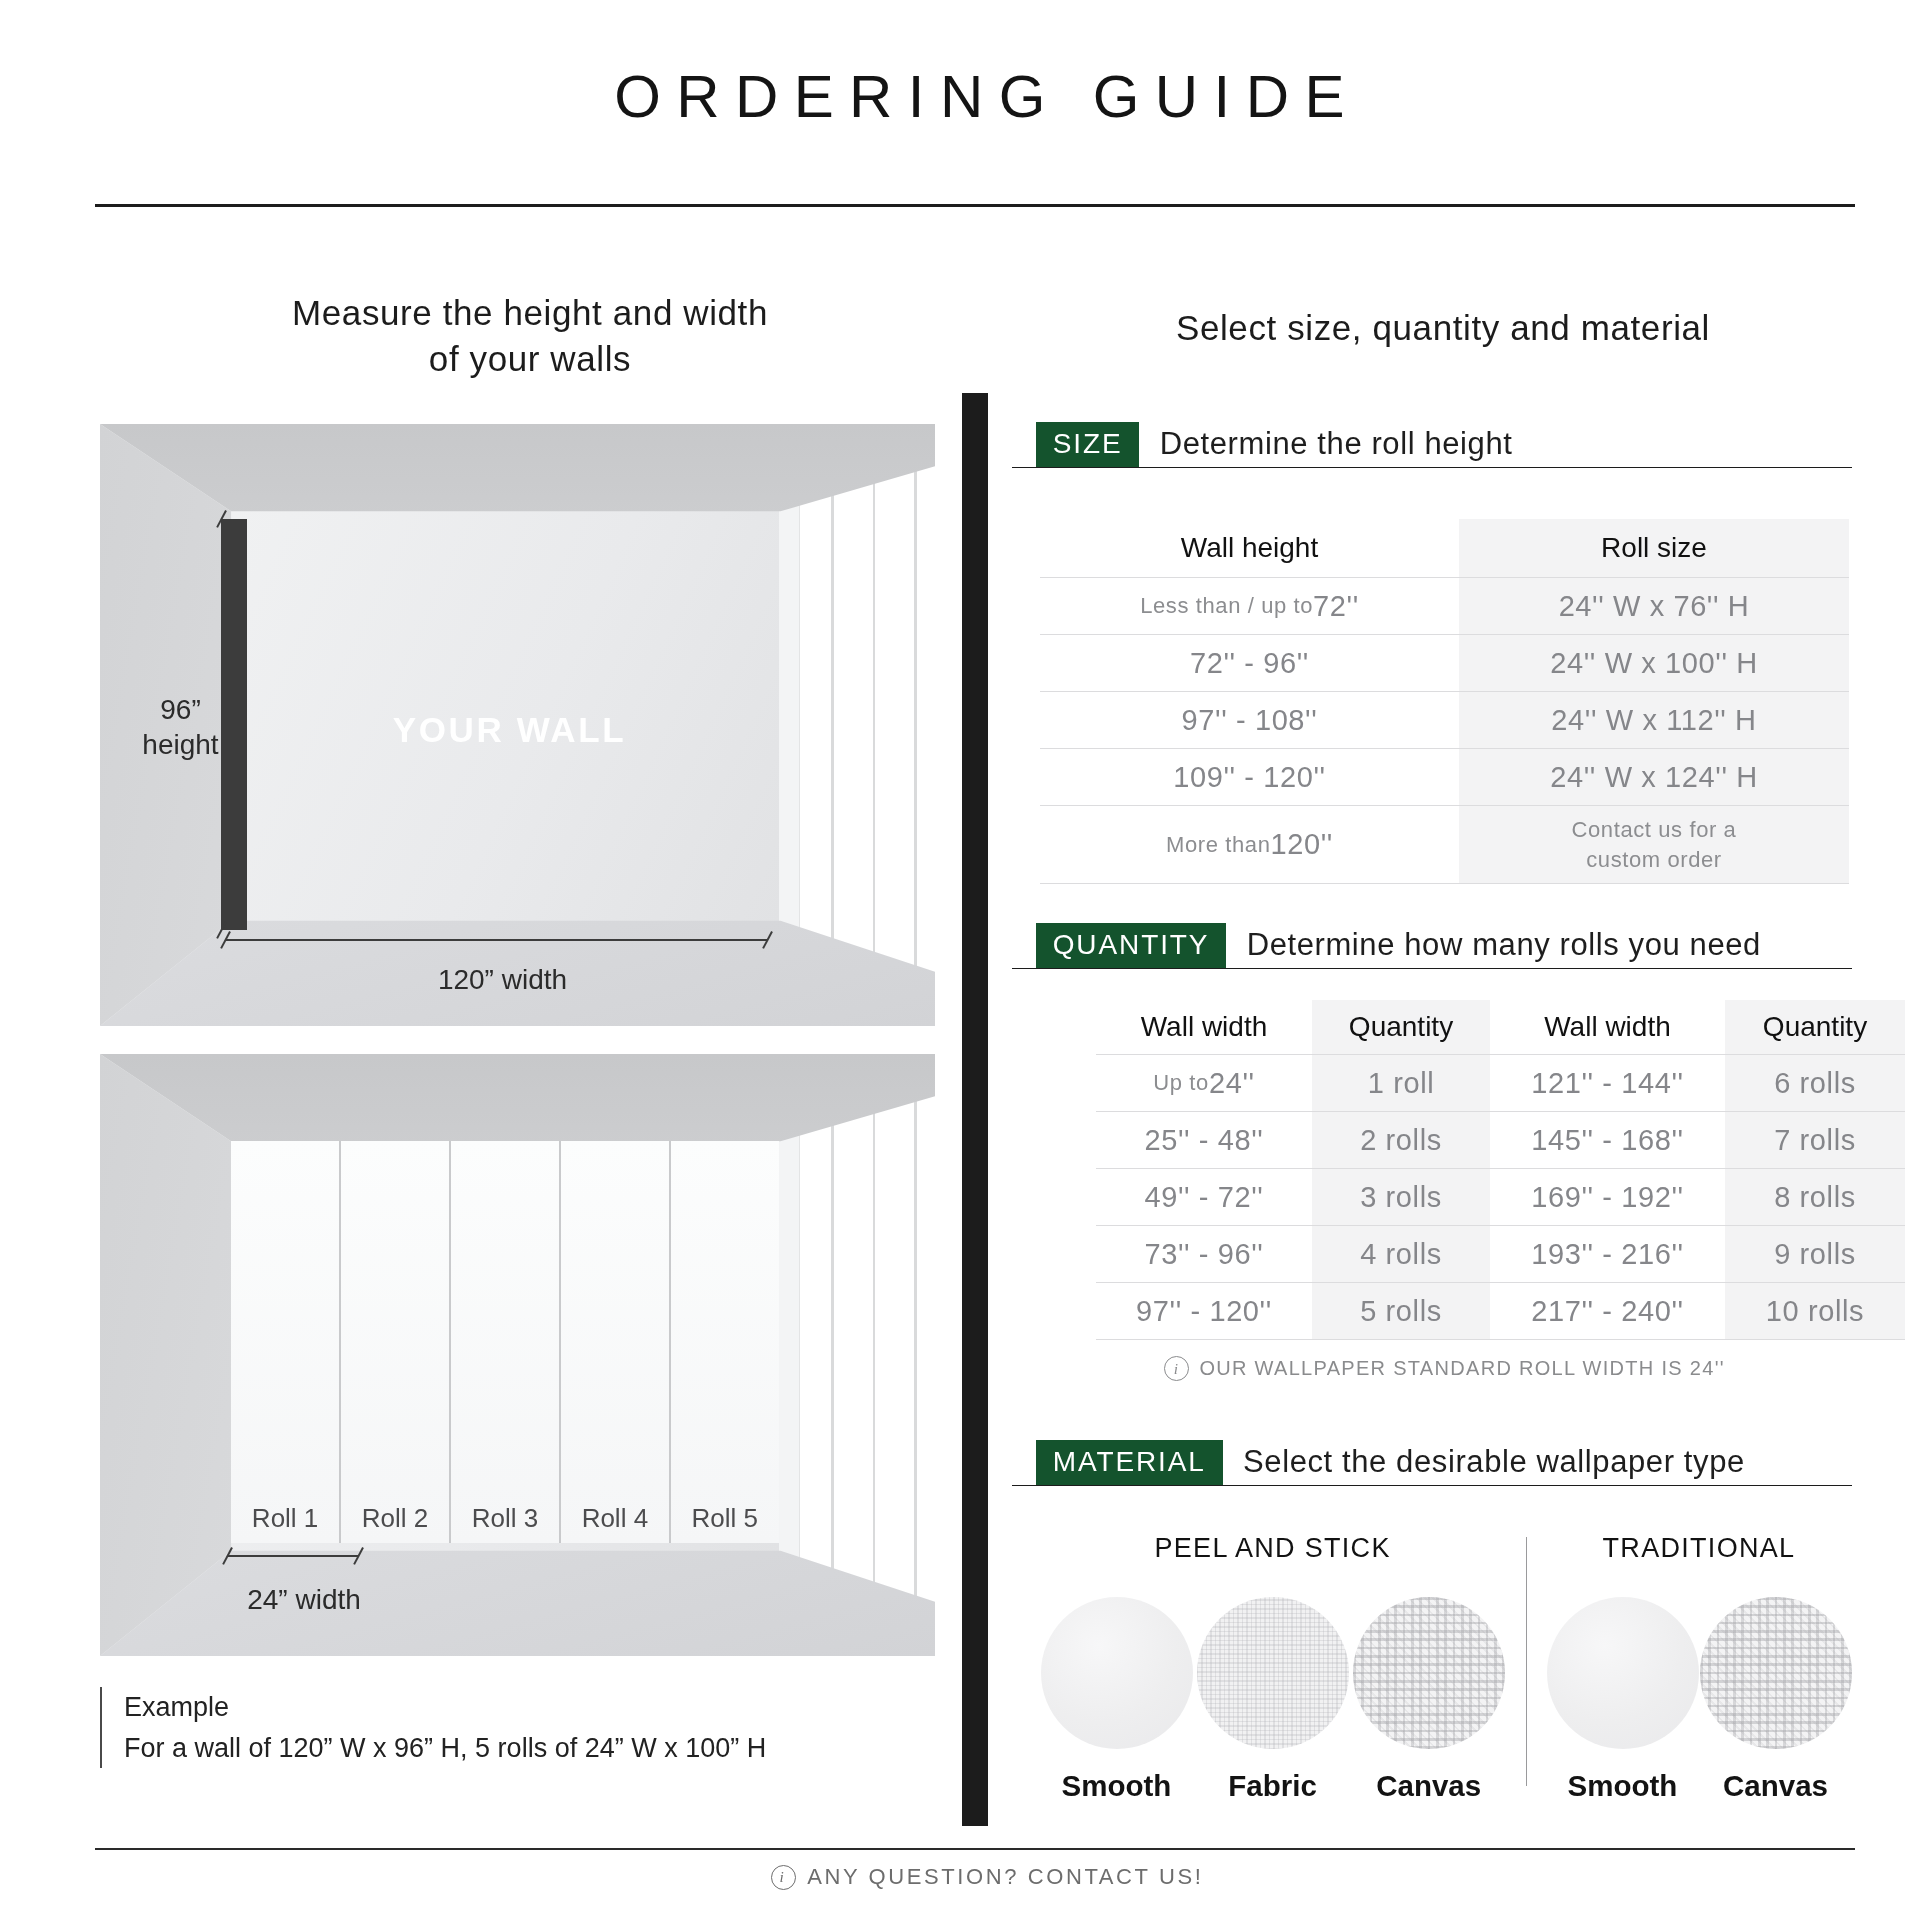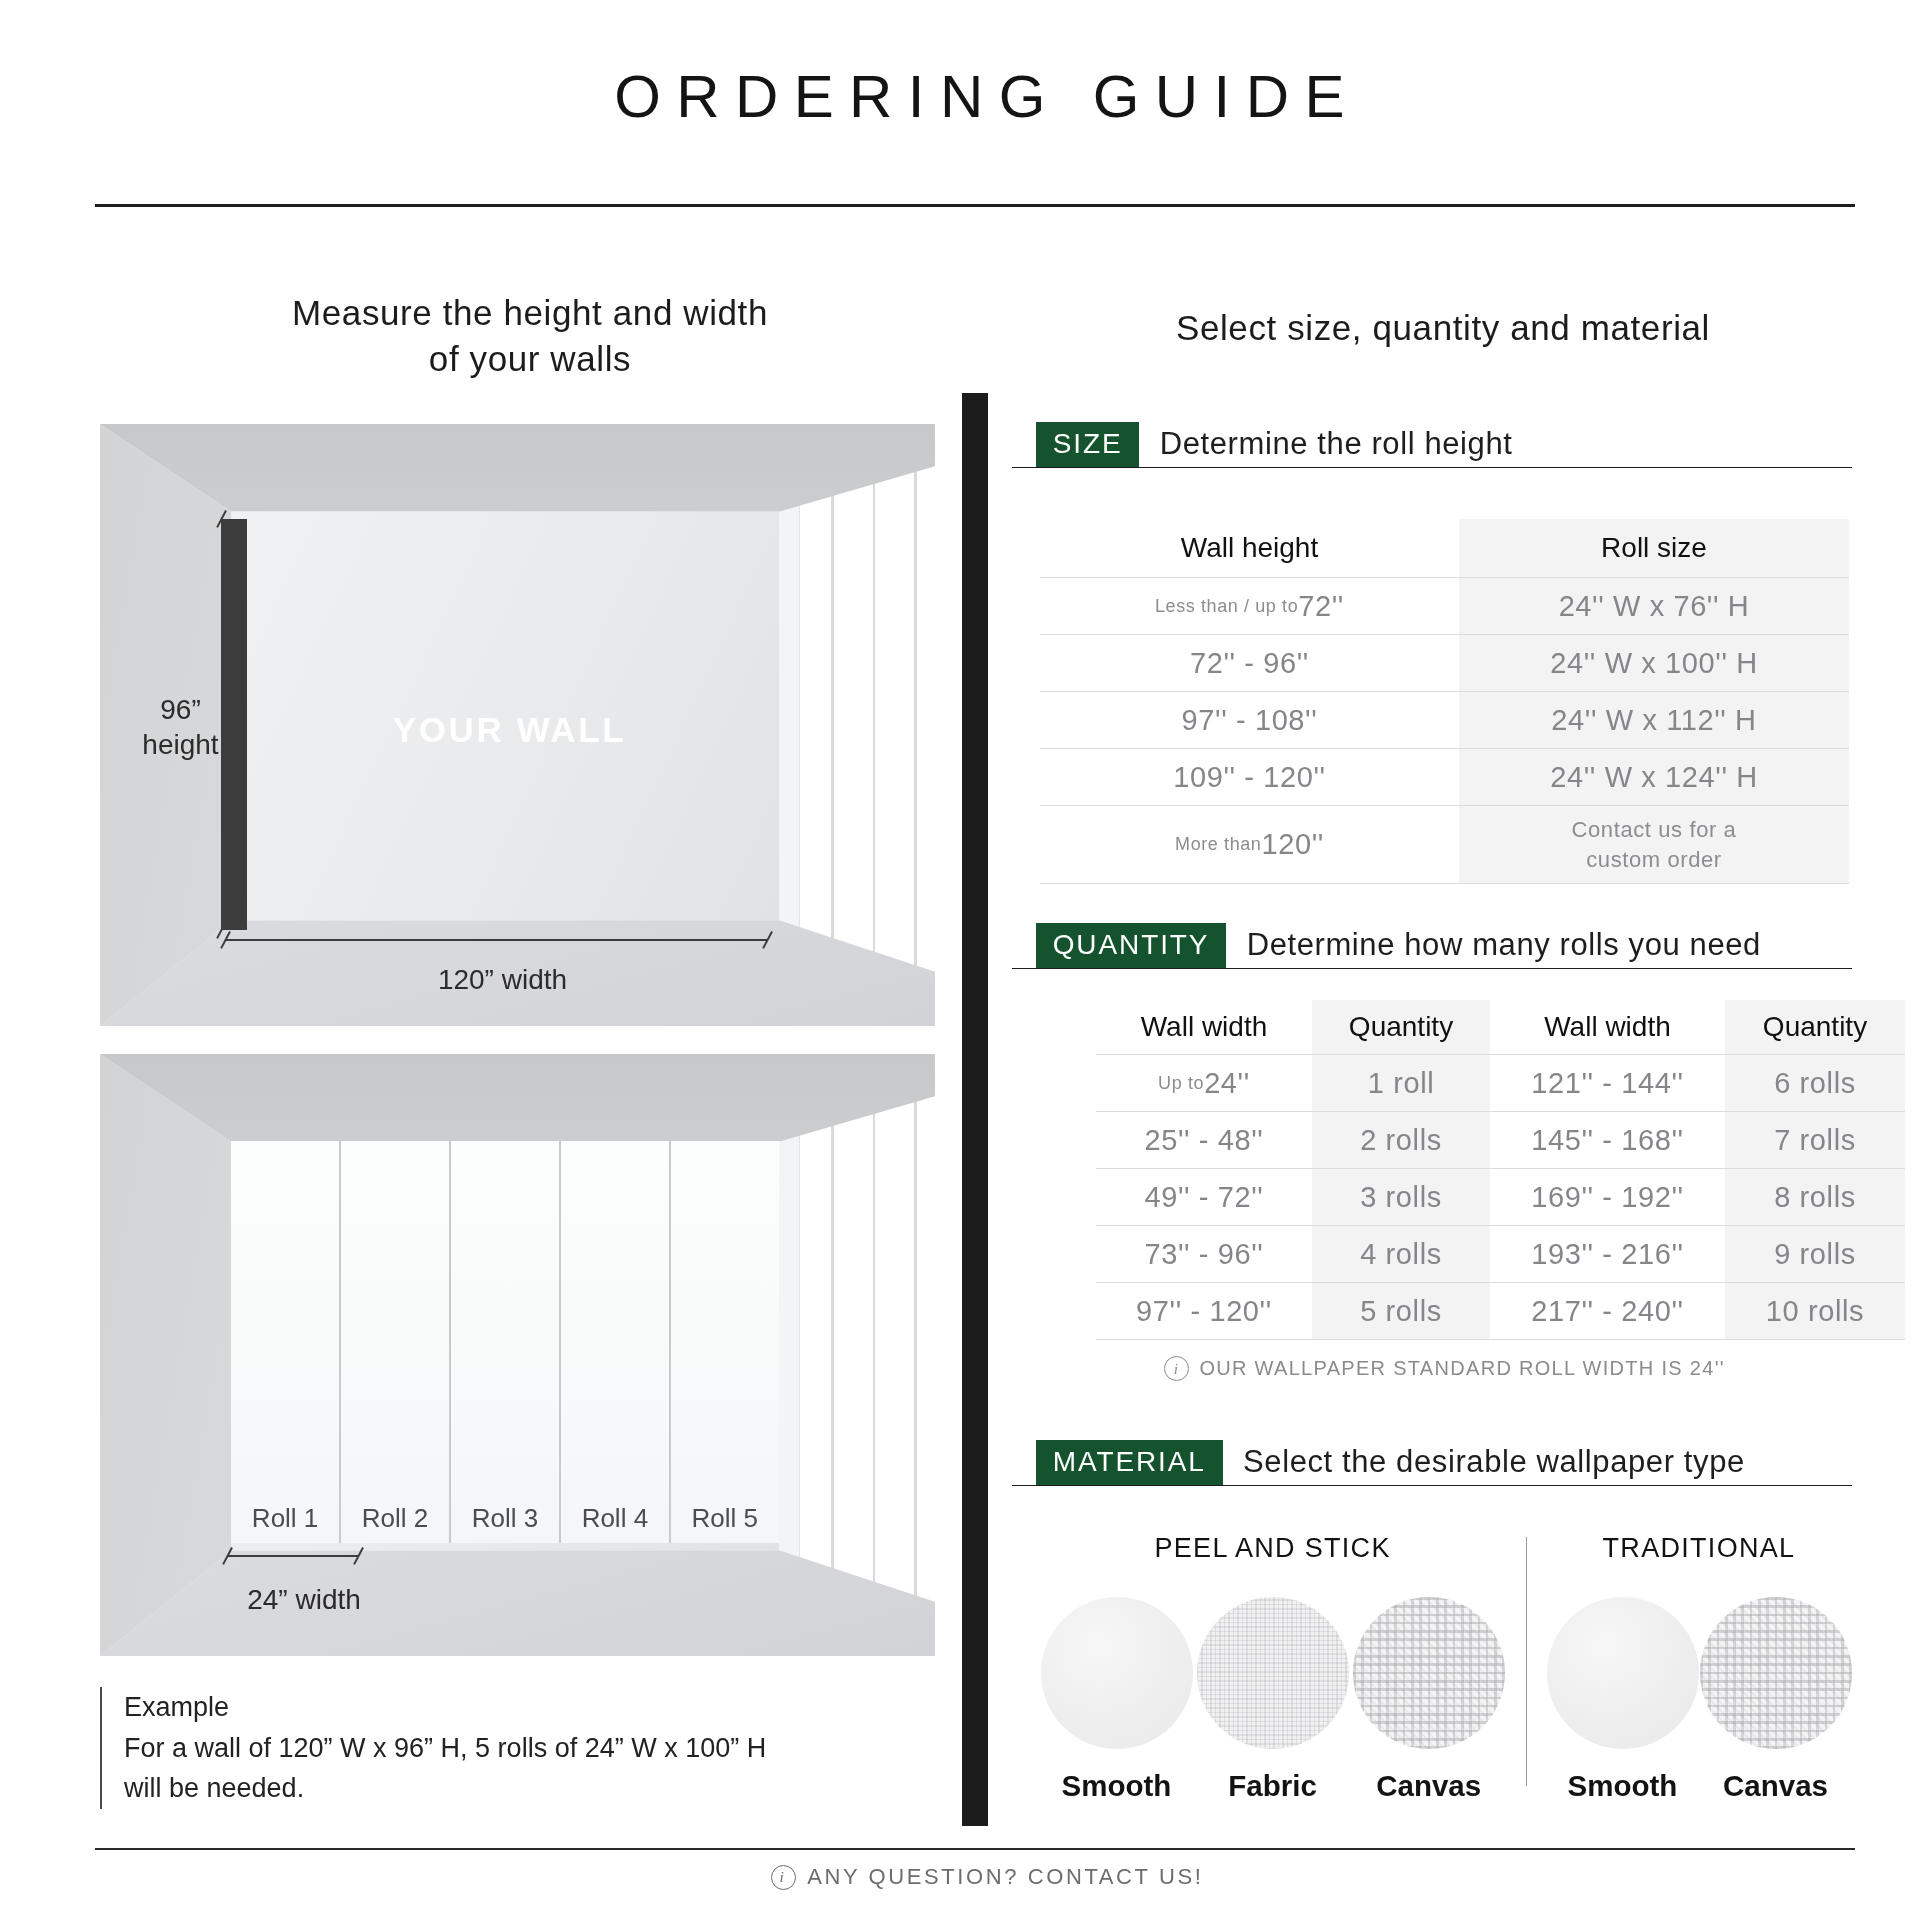--- a/index.html
+++ b/index.html
@@ -58,21 +58,21 @@
   .badge{background:#14532d;color:#fff;font-size:28px;font-weight:500;letter-spacing:1.9px;
          padding:8.3px 16.7px;line-height:1;}
   .section-sub{font-size:31px;color:#1e1e1e;margin-left:20.5px;letter-spacing:0.6px;}
   .head-size{top:422px;} .head-qty{top:923px;} .head-mat{top:1440px;}
 
   
   .gray{background:#f3f3f4;}
   .cell{display:flex;align-items:center;justify-content:center;text-align:center;}
   .th{font-size:28px;font-weight:500;color:#111;}
   .td{font-size:29px;color:#85868a;letter-spacing:0.6px;}
-  .td .small{font-size:18px;color:#8c8d90;}
+  .td .small{font-size:22px;color:#8c8d90;}
   .row{display:grid;border-top:1.3px solid #dcdcde;}
   .row.first{border-top:none;}
   .row.last{border-bottom:1.3px solid #dcdcde;}
 
   .size-table{left:1016px;top:519px;width:809px;}
   .size-row{grid-template-columns:419px 390px;}
   .size-hrow{height:58px;} .size-drow{height:56px;} .size-lrow{height:77px;}
   .roll-wrap{font-size:22px;line-height:1.35;max-width:212px;color:#8c8d90;}
 
   .qty-table{left:1072px;top:1000px;width:809px;}
@@ -179,21 +179,20 @@
     <div class="abs r-anno dim-line-h" style="left:127px;top:501px;width:108px;">
       <span class="tick" style="left:-9px;top:0px;"></span>
       <span class="tick" style="right:-9px;top:0px;"></span>
     </div>
     <div class="abs r-anno dim-label" style="left:71px;top:528px;width:218px;">24” width</div>
   </div>
 
   <div class="abs example">
     <div>Example</div>
     <div>For a wall of 120” W x 96” H, 5 rolls of 24” W x 100” H</div>
-    <div>will be needed.</div>
   </div>
 
   <div class="abs col-heading heading-right">Select size, quantity and material</div>
 
   <div class="abs section-head head-size">
     <span class="badge">SIZE</span>
     <span class="section-sub">Determine the roll height</span>
   </div>
 
   <div class="abs size-table">

